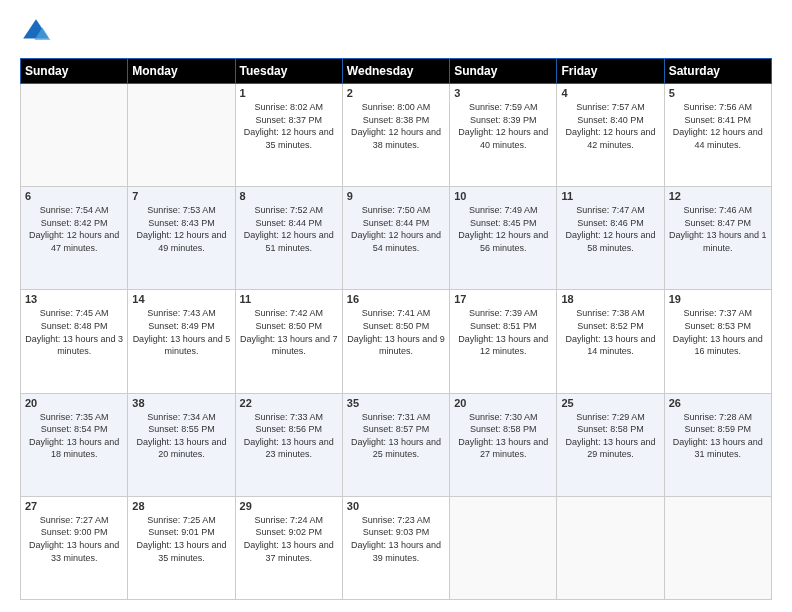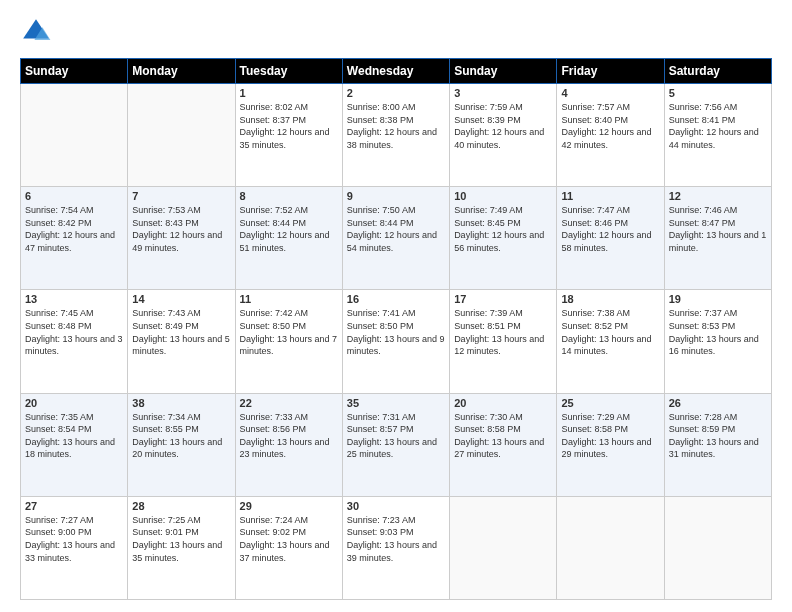--- a/index.html
+++ b/index.html
@@ -91,20 +91,21 @@
     .day-num {
       font-size: 11px;
       font-weight: bold;
       color: #333;
       margin-bottom: 2px;
     }
     .day-info {
       font-size: 9px;
       line-height: 1.4;
       color: #333;
+      text-align: center;
     }
     .row-shaded td {
       background-color: #f0f4fa;
     }
     .row-white td {
       background-color: #ffffff;
     }
   </style>
 </head>
 <body>

